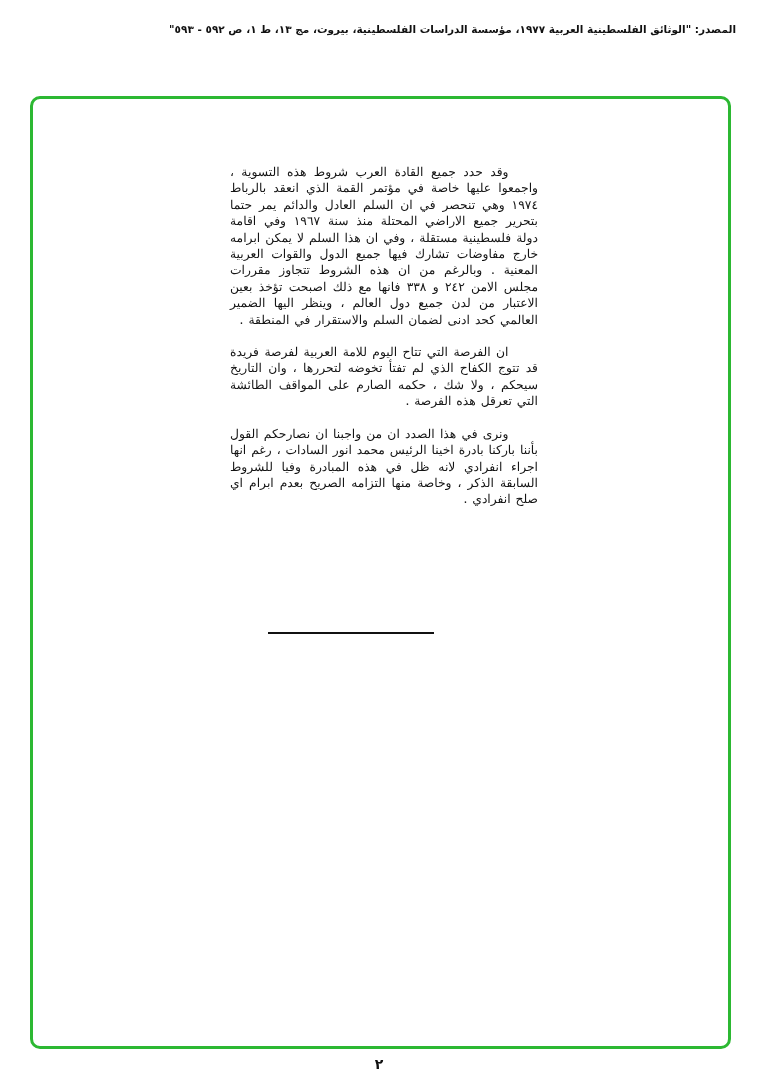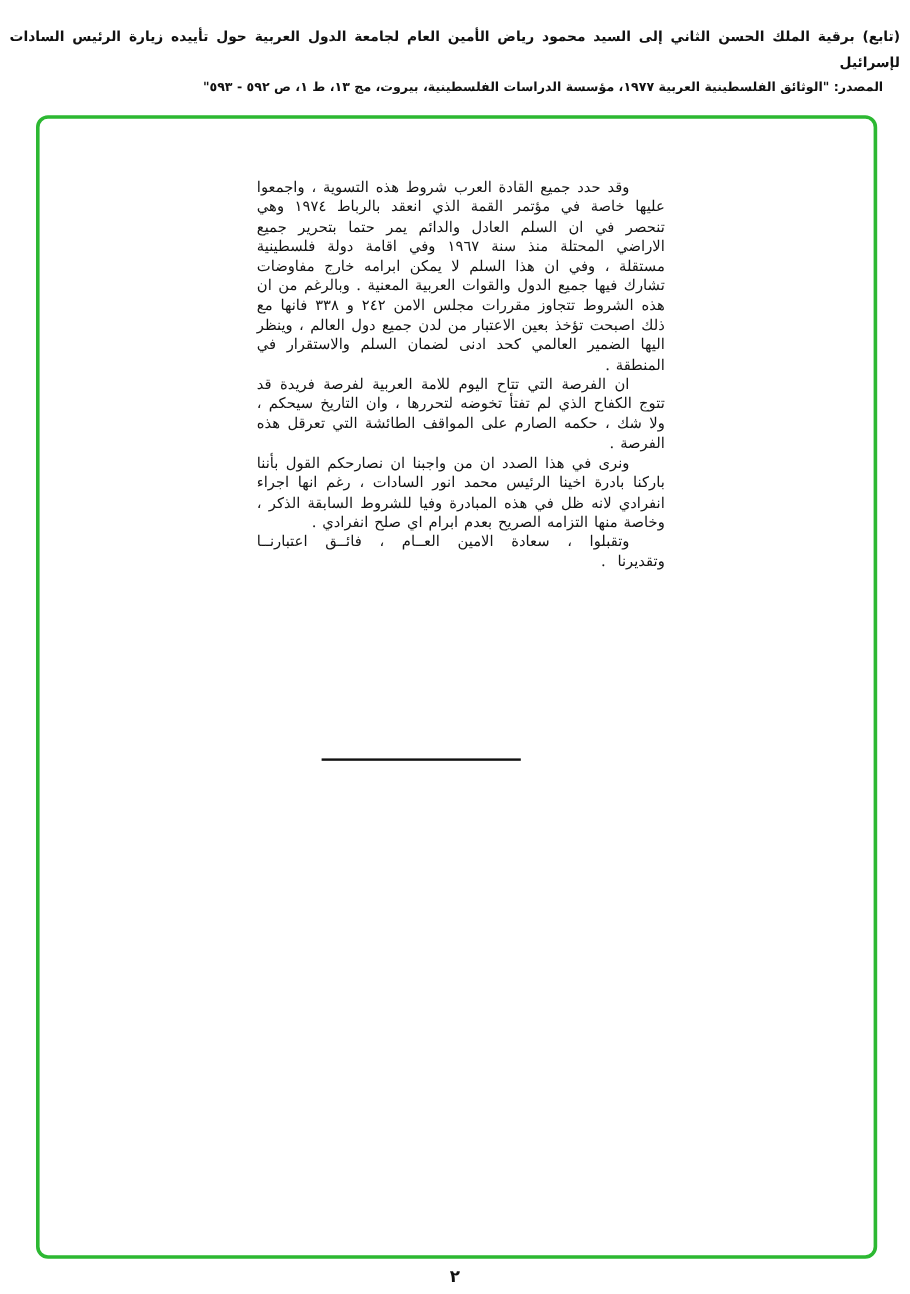--- a/index.html
+++ b/index.html
@@ -58,21 +58,21 @@
     direction: rtl;
     font-family: "DejaVu Serif", serif;
     font-size: 12.3px;
     line-height: 16.4px;
     color: #141414;
     text-align: justify;
     text-align-last: right;
   }
   .doc-body p {
     text-indent: 2.4em;
-    margin: 0;
+    margin: 16px;
     word-spacing: 1px;
   }
   .doc-body p.closing {
     word-spacing: 6px;
   }
 
   
   .signature-line {
     position: absolute;
     top: 632px;
@@ -91,28 +91,26 @@
     text-align: center;
     font-size: 14px;
     font-weight: bold;
     direction: rtl;
   }
 </style>
 </head>
 <body>
 
 <div class="doc-header" dir="rtl">
-  <div class="line1">(تابع) برقية الملك الحسن الثاني إلى السيد محمود رياض الأمين العام لجامعة الدول العربية حول تأييده زيارة الرئيس السادات لإسرائيل</div>
   <div class="line2">المصدر:  "الوثائق الفلسطينية العربية ١٩٧٧، مؤسسة الدراسات الفلسطينية، بيروت، مج ١٣، ط ١، ص ٥٩٢ - ٥٩٣"</div>
 </div>
 
 <div class="green-frame"></div>
 
 <div class="doc-body" dir="rtl">
   <p>وقد حدد جميع القادة العرب شروط هذه التسوية ، واجمعوا عليها خاصة في مؤتمر القمة الذي انعقد بالرباط ١٩٧٤ وهي تنحصر في ان السلم العادل والدائم يمر حتما بتحرير جميع الاراضي المحتلة منذ سنة ١٩٦٧ وفي اقامة دولة فلسطينية مستقلة ، وفي ان هذا السلم لا يمكن ابرامه خارج مفاوضات تشارك فيها جميع الدول والقوات العربية المعنية . وبالرغم من ان هذه الشروط تتجاوز مقررات مجلس الامن ٢٤٢ و ٣٣٨ فانها مع ذلك اصبحت تؤخذ بعين الاعتبار من لدن جميع دول العالم ، وينظر اليها الضمير العالمي كحد ادنى لضمان السلم والاستقرار في المنطقة .</p>
   <p>ان الفرصة التي تتاح اليوم للامة العربية لفرصة فريدة قد تتوج الكفاح الذي لم تفتأ تخوضه لتحررها ، وان التاريخ سيحكم ، ولا شك ، حكمه الصارم على المواقف الطائشة التي تعرقل هذه الفرصة .</p>
   <p>ونرى في هذا الصدد ان من واجبنا ان نصارحكم القول بأننا باركنا بادرة اخينا الرئيس محمد انور السادات ، رغم انها اجراء انفرادي لانه ظل في هذه المبادرة وفيا للشروط السابقة الذكر ، وخاصة منها التزامه الصريح بعدم ابرام اي صلح انفرادي .</p>
-  <p class="closing">وتقبلوا ،  سعادة الامين العــام ،  فائــق اعتبارنــا وتقديرنا .</p>
 </div>
 
 <div class="signature-line"></div>
 
 <div class="page-number">٢</div>
 
 </body></html>

